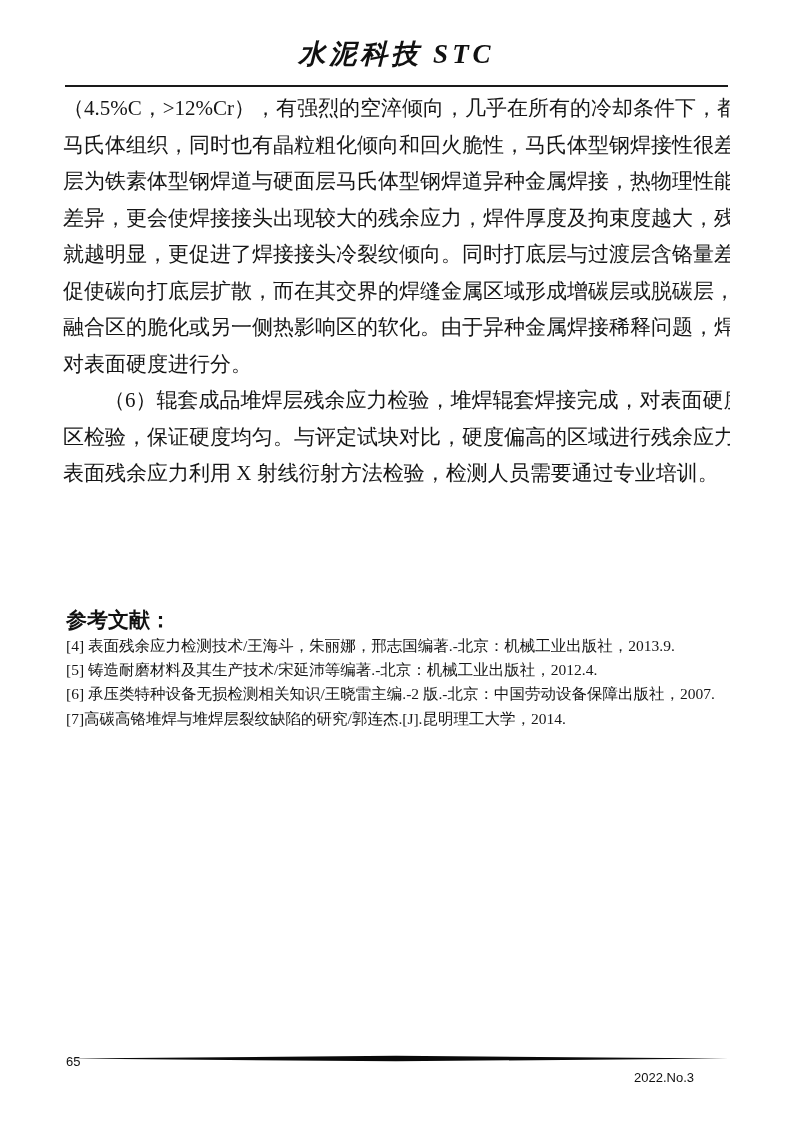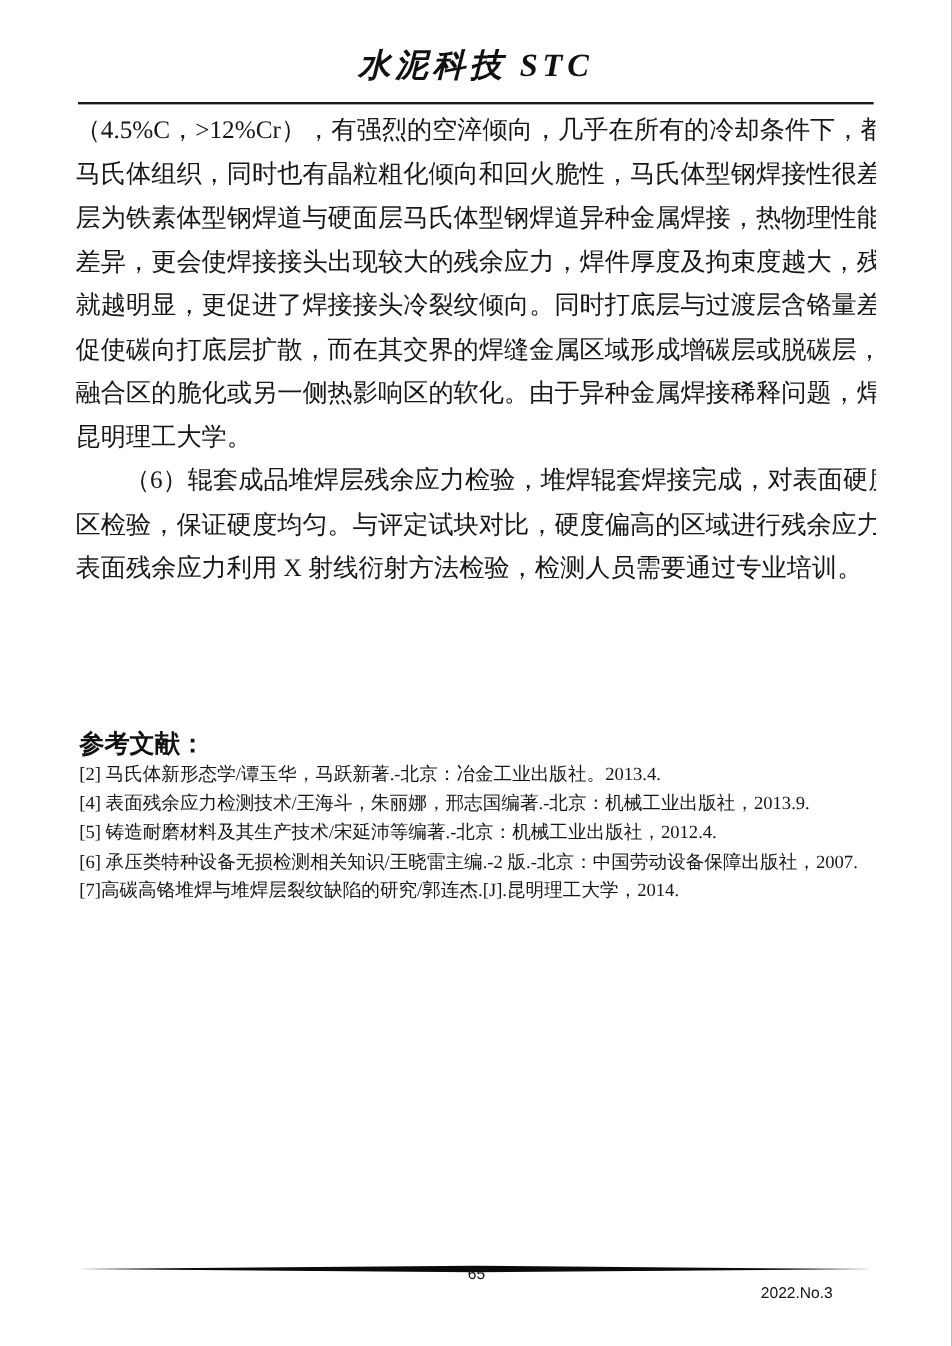--- a/index.html
+++ b/index.html
@@ -53,21 +53,21 @@
   }
   .ref-item{
     height:24.2px;line-height:24.2px;white-space:nowrap;overflow:hidden;
   }
   
   .footer-rule{
     position:absolute;left:65px;top:1048px;width:663px;height:7px;
   }
   .page-number{
     position:absolute;left:66px;top:1054px;width:662px;
-    text-align:center;
+    text-align:left;
     font-family:"Liberation Sans", sans-serif;
     font-size:13px;color:#111;
   }
   .issue-number{
     position:absolute;left:634px;top:1054px;
     font-family:"Liberation Sans", sans-serif;
     font-size:13px;color:#111;
     letter-spacing:0px;
     margin-top:16px;
   }
@@ -82,32 +82,31 @@
 
   <div class="body-block">
     <div>
       <div class="bline">（4.5%C，&gt;12%Cr），有强烈的空淬倾向，几乎在所有的冷却条件下，都会转变成</div>
       <div class="bline">马氏体组织，同时也有晶粒粗化倾向和回火脆性，马氏体型钢焊接性很差。过渡</div>
       <div class="bline">层为铁素体型钢焊道与硬面层马氏体型钢焊道异种金属焊接，热物理性能有较大</div>
       <div class="bline">差异，更会使焊接接头出现较大的残余应力，焊件厚度及拘束度越大，残余应力</div>
       <div class="bline">就越明显，更促进了焊接接头冷裂纹倾向。同时打底层与过渡层含铬量差别较大，</div>
       <div class="bline">促使碳向打底层扩散，而在其交界的焊缝金属区域形成增碳层或脱碳层，加剧了</div>
       <div class="bline">融合区的脆化或另一侧热影响区的软化。由于异种金属焊接稀释问题，焊接接头</div>
-      <div class="bline last">昆明理工大学。</div>
+      <div class="bline last">对表面硬度进行分。</div>
     </div>
     <div>
       <div class="bline ind">（6）辊套成品堆焊层残余应力检验，堆焊辊套焊接完成，对表面硬度进行分</div>
       <div class="bline">区检验，保证硬度均匀。与评定试块对比，硬度偏高的区域进行残余应力检验，</div>
       <div class="bline last">表面残余应力利用 X 射线衍射方法检验，检测人员需要通过专业培训。</div>
     </div>
   </div>
 
   <div class="refs-heading">参考文献：</div>
   <div class="refs-list">
-    <div class="ref-item">[2] 马氏体新形态学/谭玉华，马跃新著.-北京：冶金工业出版社。2013.4.</div>
     <div class="ref-item">[4] 表面残余应力检测技术/王海斗，朱丽娜，邢志国编著.-北京：机械工业出版社，2013.9.</div>
     <div class="ref-item">[5] 铸造耐磨材料及其生产技术/宋延沛等编著.-北京：机械工业出版社，2012.4.</div>
     <div class="ref-item">[6] 承压类特种设备无损检测相关知识/王晓雷主编.-2 版.-北京：中国劳动设备保障出版社，2007.</div>
     <div class="ref-item">[7]高碳高铬堆焊与堆焊层裂纹缺陷的研究/郭连杰.[J].昆明理工大学，2014.</div>
   </div>
 
   <div class="footer-rule">
     <svg width="663" height="7" viewBox="0 0 663 7">
       <polygon points="0,3.6 331,0.7 663,3.6 331,6.3" fill="#0a0a0a"></polygon>
     </svg>

